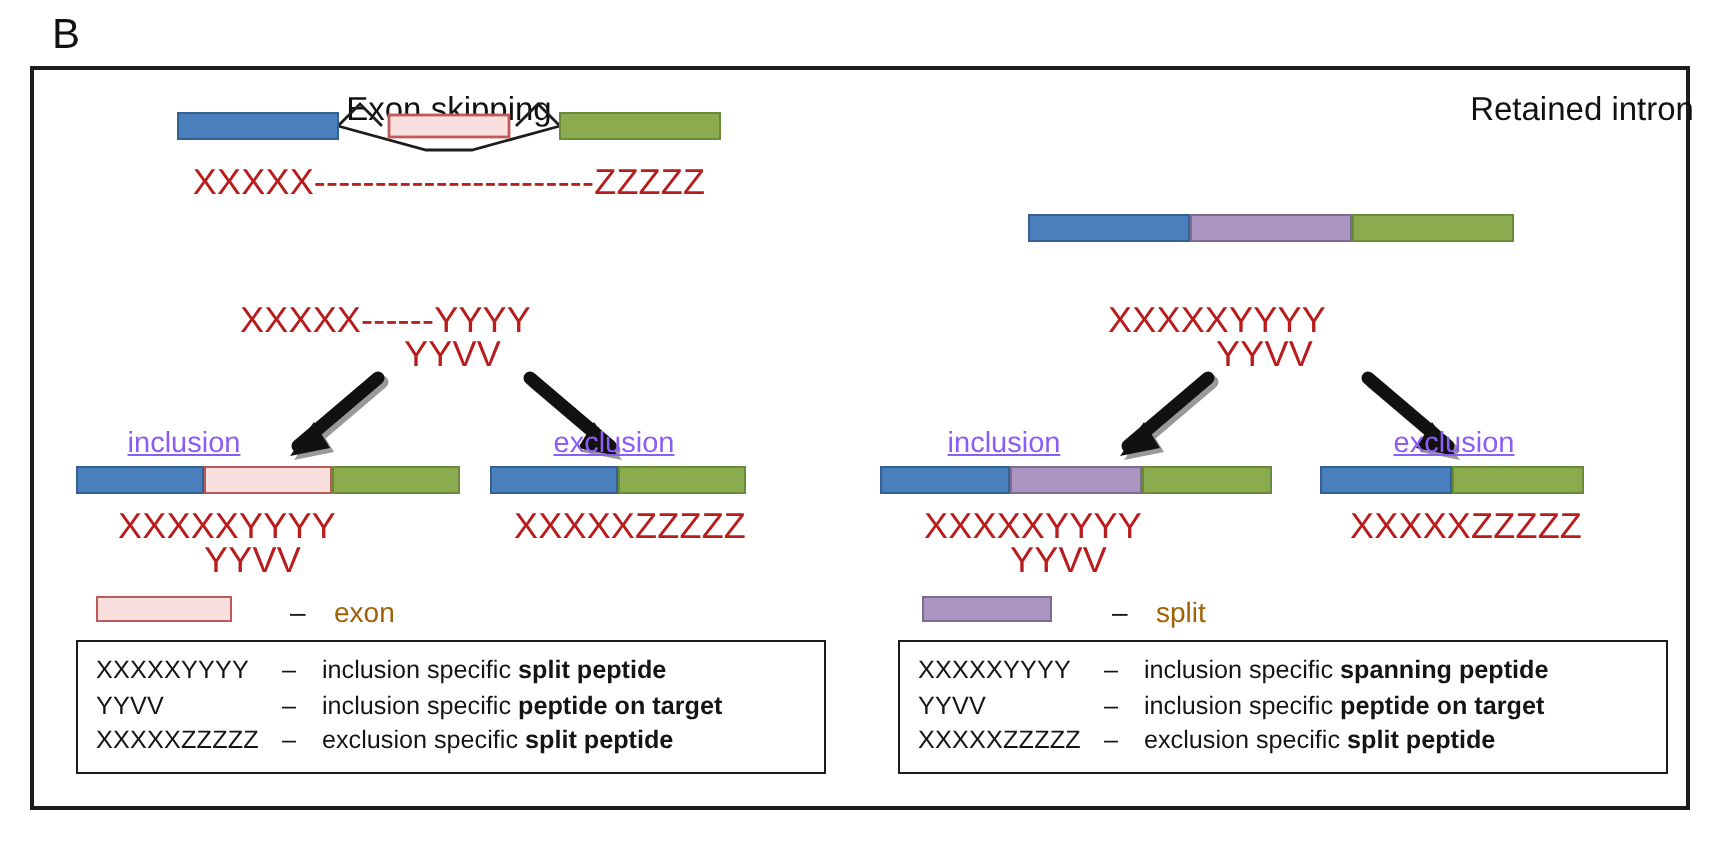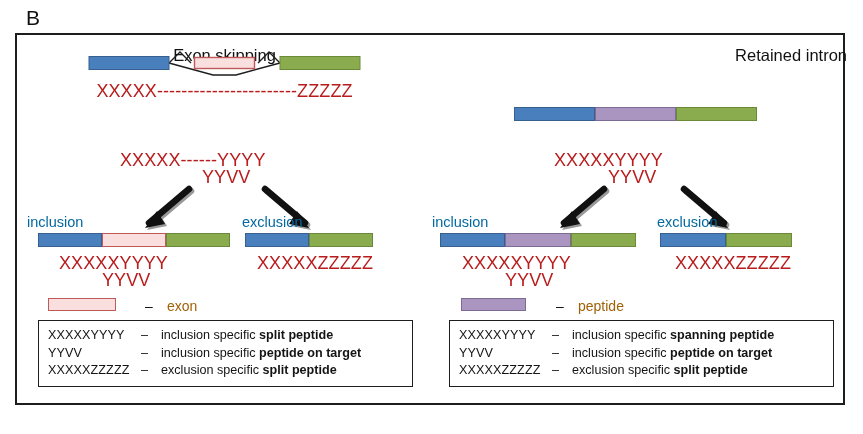--- a/index.html
+++ b/index.html
@@ -84,22 +84,23 @@
   
   #splice-svg { left: 0; top: 0; }
 
   
   .arrow-svg { overflow: visible; }
 
   
   .branch-title {
     font-size: 14.5px;
     line-height: 18px;
-    color: #0369a1;
-    text-align: left;
+    color: #8b5cf6;
+    text-align: center;
+    text-decoration: underline;
   }
 
   
   .swatch {
     height: 13px;
     box-sizing: border-box;
     border: 1.5px solid #c05a5a;
     background: #fadfdf;
   }
   .swatch-intron {
@@ -279,21 +280,21 @@
 
       <div class="abs branch-title" style="left:225px; top:178px; width:140px;">exclusion</div>
       <div class="abs bar" style="left:228px; top:198px; width:132px;">
         <div class="seg seg-blue" style="width:50%;"></div>
         <div class="seg seg-green" style="width:50%;"></div>
       </div>
       <div class="abs seq" style="left:243px; top:220px;">XXXXXZZZZZ</div>
 
       <div class="abs swatch swatch-intron" style="left:29px; top:263px; width:65px;"></div>
       <div class="abs key-dash" style="left:124px; top:263px;">–</div>
-      <div class="abs key-label" style="left:146px; top:263px;">peptide</div>
+      <div class="abs key-label" style="left:146px; top:263px;">split</div>
 
       <div class="abs legend-box" style="left:17px; top:285px; width:385px;">
         <div class="legend-row">
           <span class="legend-code">XXXXXYYYY</span>
           <span class="legend-sep">–</span>
           <span class="legend-text"><span>inclusion specific </span><b>spanning peptide</b></span>
         </div>
         <div class="legend-row">
           <span class="legend-code">YYVV</span>
           <span class="legend-sep">–</span>

